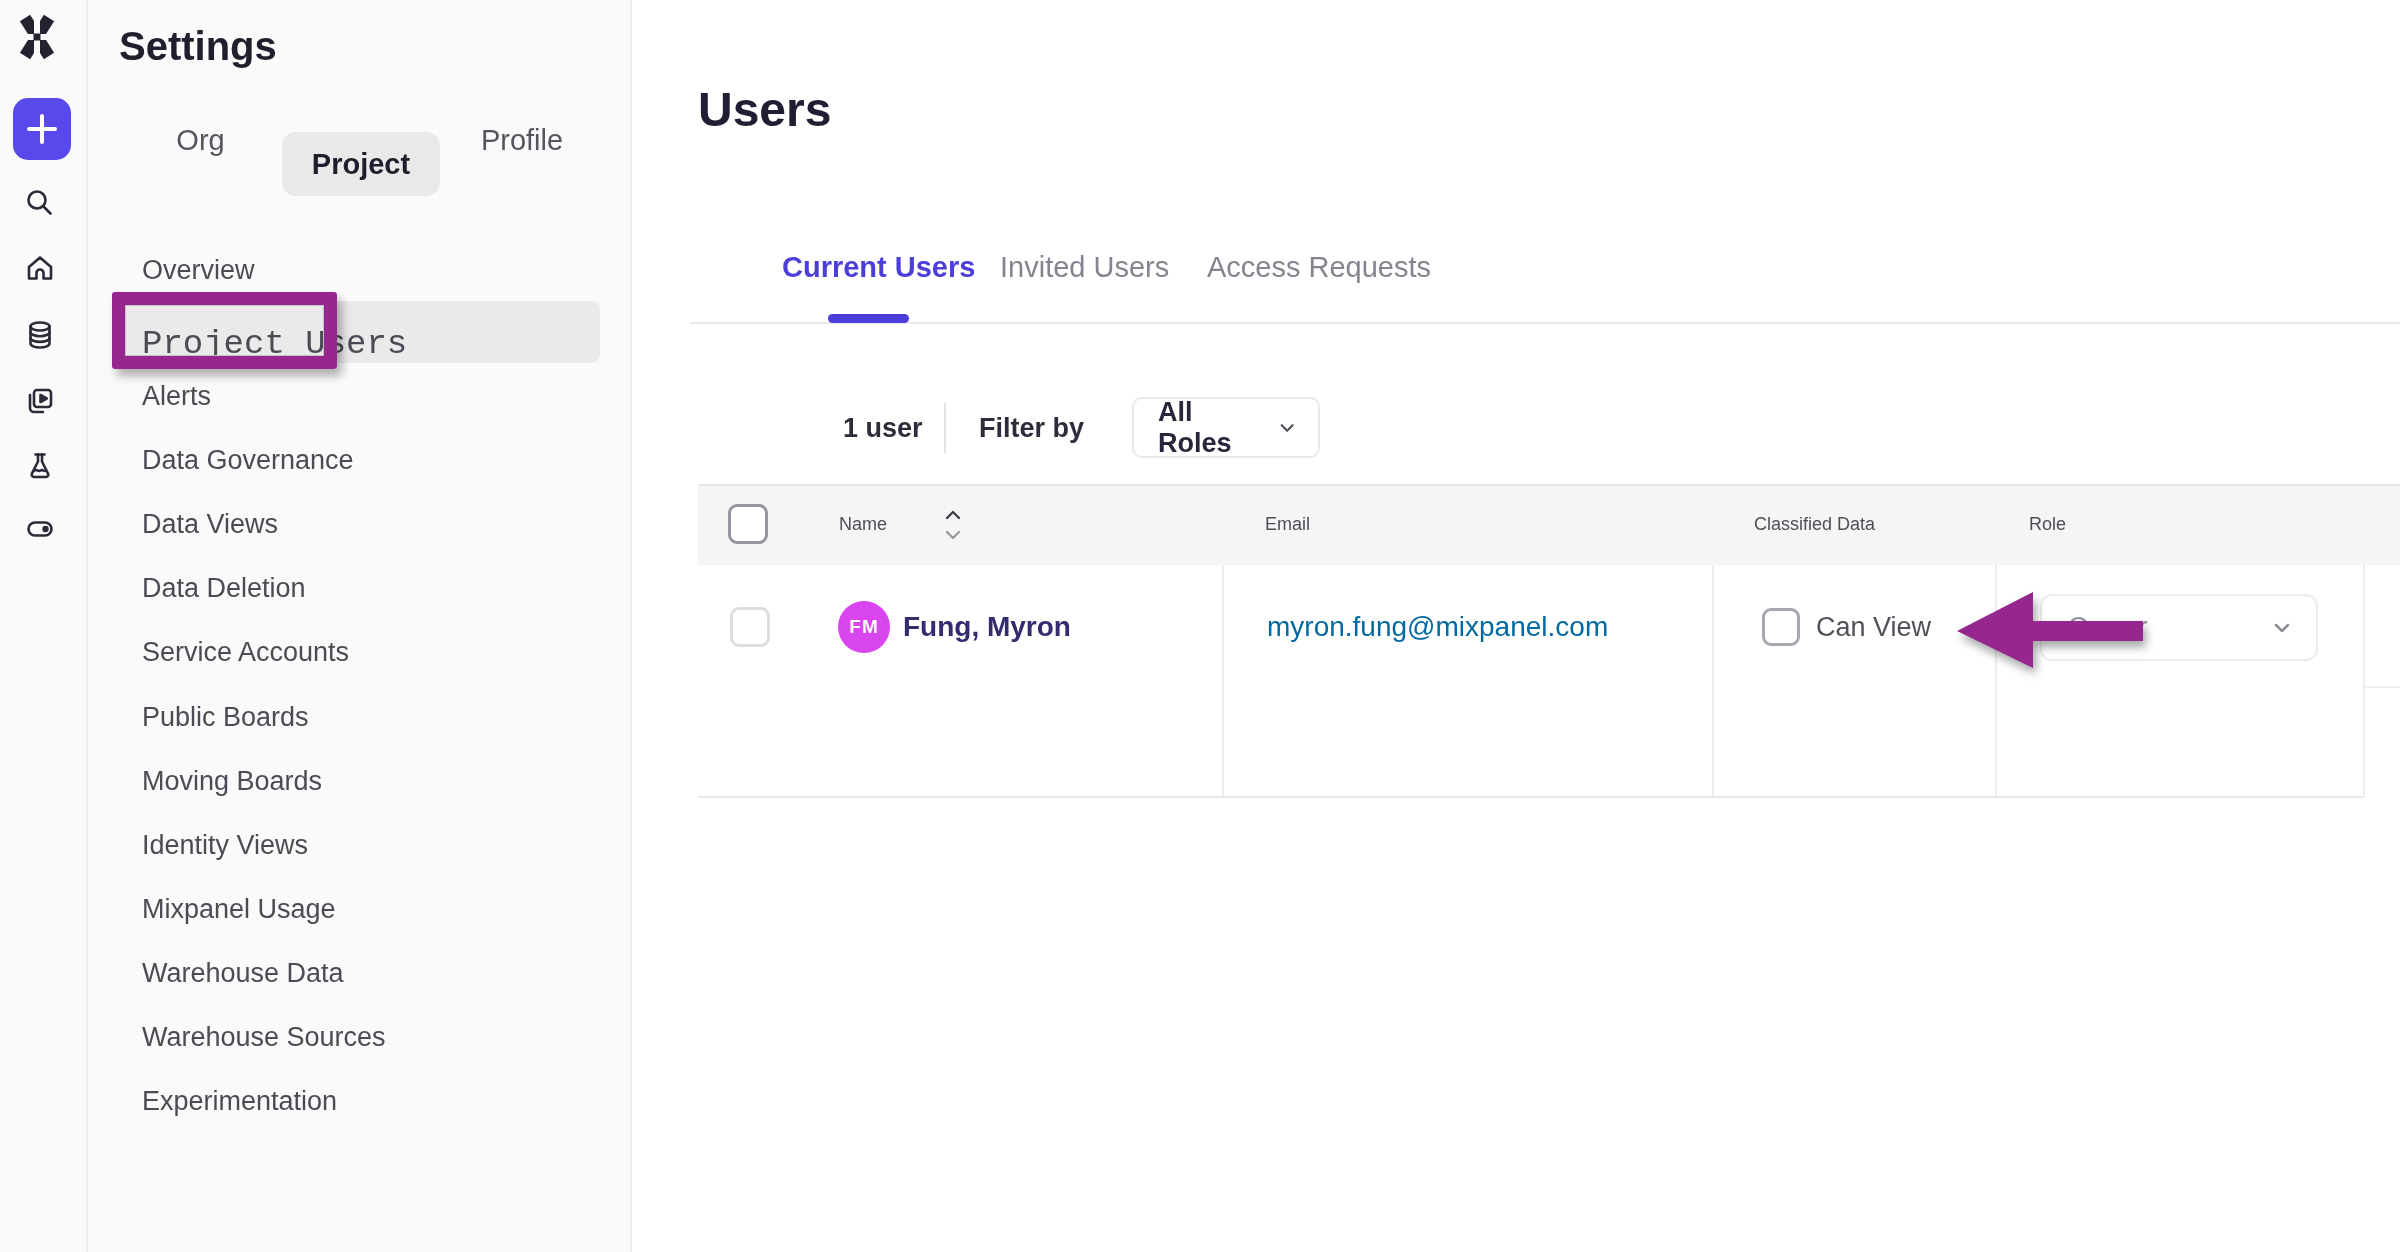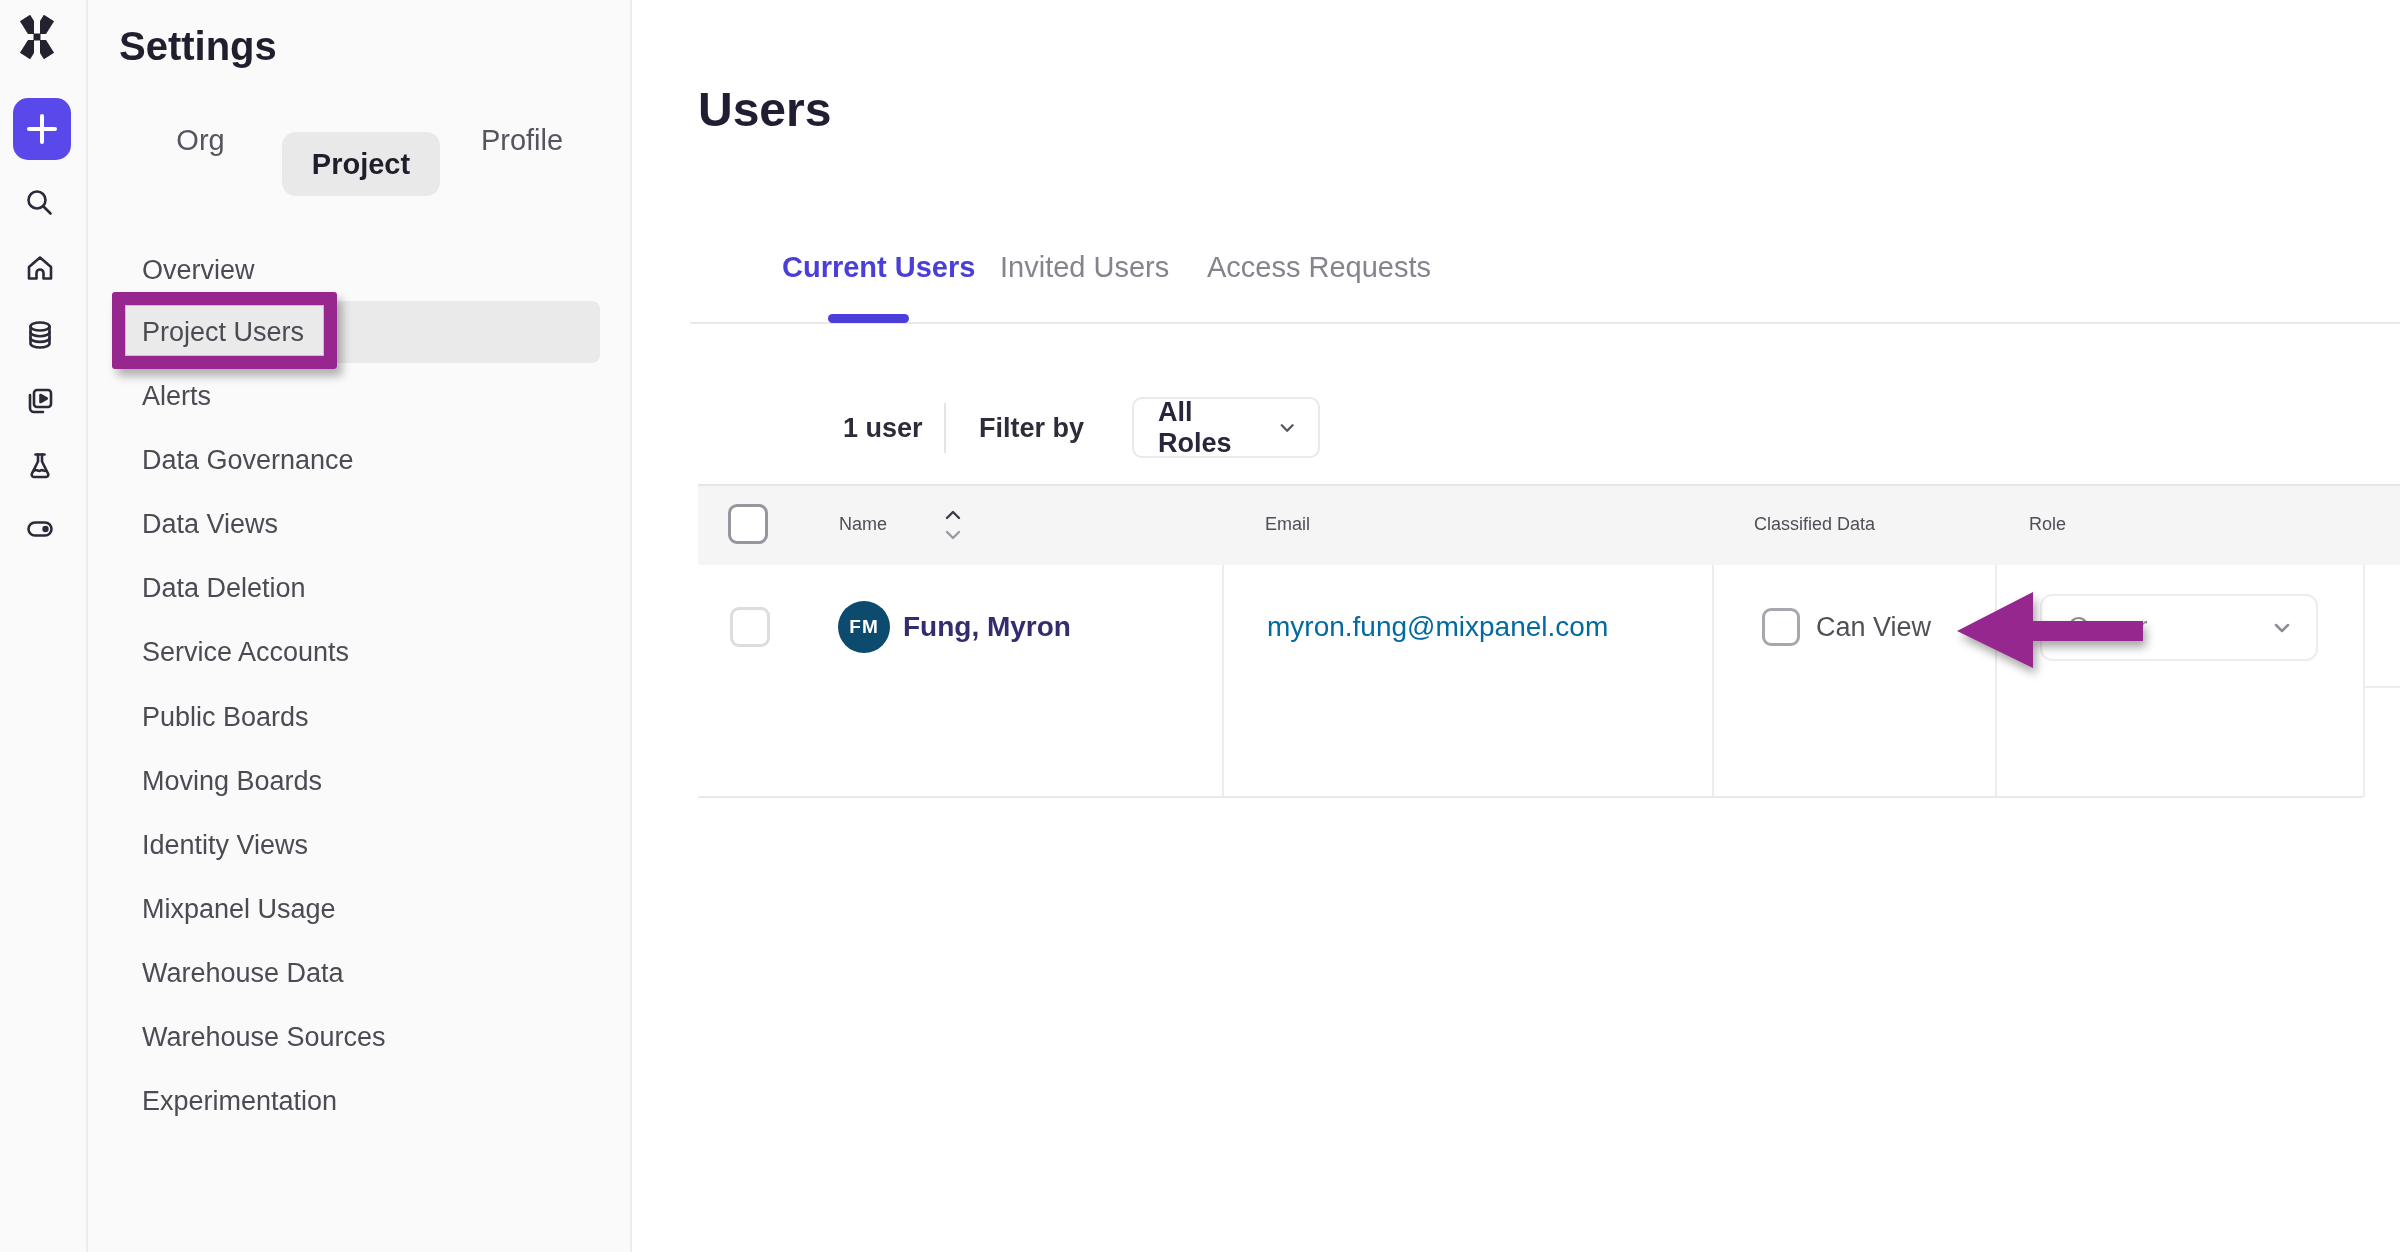--- a/index.html
+++ b/index.html
@@ -22,21 +22,21 @@
              background:#fafafa; border-right:2px solid #ececec; }
   .settings-title { position:absolute; left:31px; top:24px; font-size:40px; font-weight:bold; color:#201F2E; }
   .scope-tab { position:absolute; top:108px; height:64px; line-height:64px; text-align:center;
                font-size:29px; color:#56555F; cursor:pointer; }
   .scope-org { left:60px; width:105px; }
   .scope-project { left:194px; width:158px; background:#E9E9EA; border-radius:14px; color:#1F1E2C; font-weight:600;margin-top:24px; }
   .scope-profile { left:384px; width:100px; }
   .nav-item { position:absolute; left:54px; height:64px; line-height:64px; font-size:27px; color:#4B4B54; cursor:pointer; }
   .sel-pill { position:absolute; left:38px; top:301px; width:474px; height:62px;
               background:#EAEAEA; border-radius:8px; }
-  .nav-sel { position:absolute; left:54px; top:300px; height:64px; line-height:64px; font-size:27px; color:#4B4B54; cursor:pointer; z-index:2; }
+  .nav-sel { position:absolute; left:54px; top:312px; height:64px; line-height:64px; font-size:34px; color:#4B4B54; cursor:pointer; z-index:2;font-family:Liberation Mono, monospace; }
   .annotation-box { position:absolute; left:24px; top:292px; width:225px; height:77px;
                     border:13px solid #97278F; border-radius:3px; z-index:3; pointer-events:none;
                     box-shadow: inset 0 0 0 1px #C2C2C2, 5px 7px 10px rgba(0,0,0,0.30); }
 
   
   .main { position:absolute; left:632px; top:0; width:1768px; height:1252px; background:#fff; }
   .users-title { position:absolute; left:66px; top:82px; font-size:48px; font-weight:bold; color:#1F1E33; }
   .tab { position:absolute; top:245px; height:44px; line-height:44px; font-size:29px; color:#84848E; cursor:pointer; }
   .tab-active { color:#4B3ED9; font-weight:600; }
   .tab-1{left:150px}.tab-2{left:368px}.tab-3{left:575px}
@@ -62,21 +62,21 @@
   .cb-header { left:96px; top:504px; width:40px; height:40px; border:3px solid #97969E; }
   .cb-row { left:98px; top:607px; width:40px; height:40px; border:3px solid #DDDCE1; }
   .cb-canview { left:1130px; top:608px; width:38px; height:38px; border:3px solid #A7A7B0; }
 
   .vline { position:absolute; top:565px; width:2px; height:232px; background:#EDEDEE; }
   .vl-1{left:590px}.vl-2{left:1080px}.vl-3{left:1363px}.vl-4{left:1731px}
   .htick { position:absolute; left:1731px; top:686px; width:37px; height:2px; background:#EDEDEE; }
   .row-bottom { position:absolute; left:66px; top:796px; width:1665px; height:2px; background:#E9E9E9; }
 
   .avatar { position:absolute; left:206px; top:601px; width:52px; height:52px; border-radius:50%;
-            background:#0c4a6e; color:#fff; font-size:19px; font-weight:bold; letter-spacing:1px;
+            background:#d946ef; color:#fff; font-size:19px; font-weight:bold; letter-spacing:1px;
             display:flex; align-items:center; justify-content:center; }
   .user-name { position:absolute; left:271px; top:601px; height:52px; line-height:52px;
                font-size:28px; font-weight:bold; color:#332C6F; cursor:pointer; }
   .user-email { position:absolute; left:635px; top:601px; height:52px; line-height:52px; font-size:28px; color:#0369a1; }
   .canview-label { position:absolute; left:1184px; top:601px; height:52px; line-height:52px; font-size:27px; color:#515059; }
 
   .role-dropdown { position:absolute; left:1408px; top:594px; width:278px; height:67px;
                    background:#fff; border:2px solid #EDEDEE; border-radius:12px;
                    display:flex; align-items:center; justify-content:space-between; padding:0 26px;
                    font-size:27px; color:#8D8D95; cursor:pointer; }

